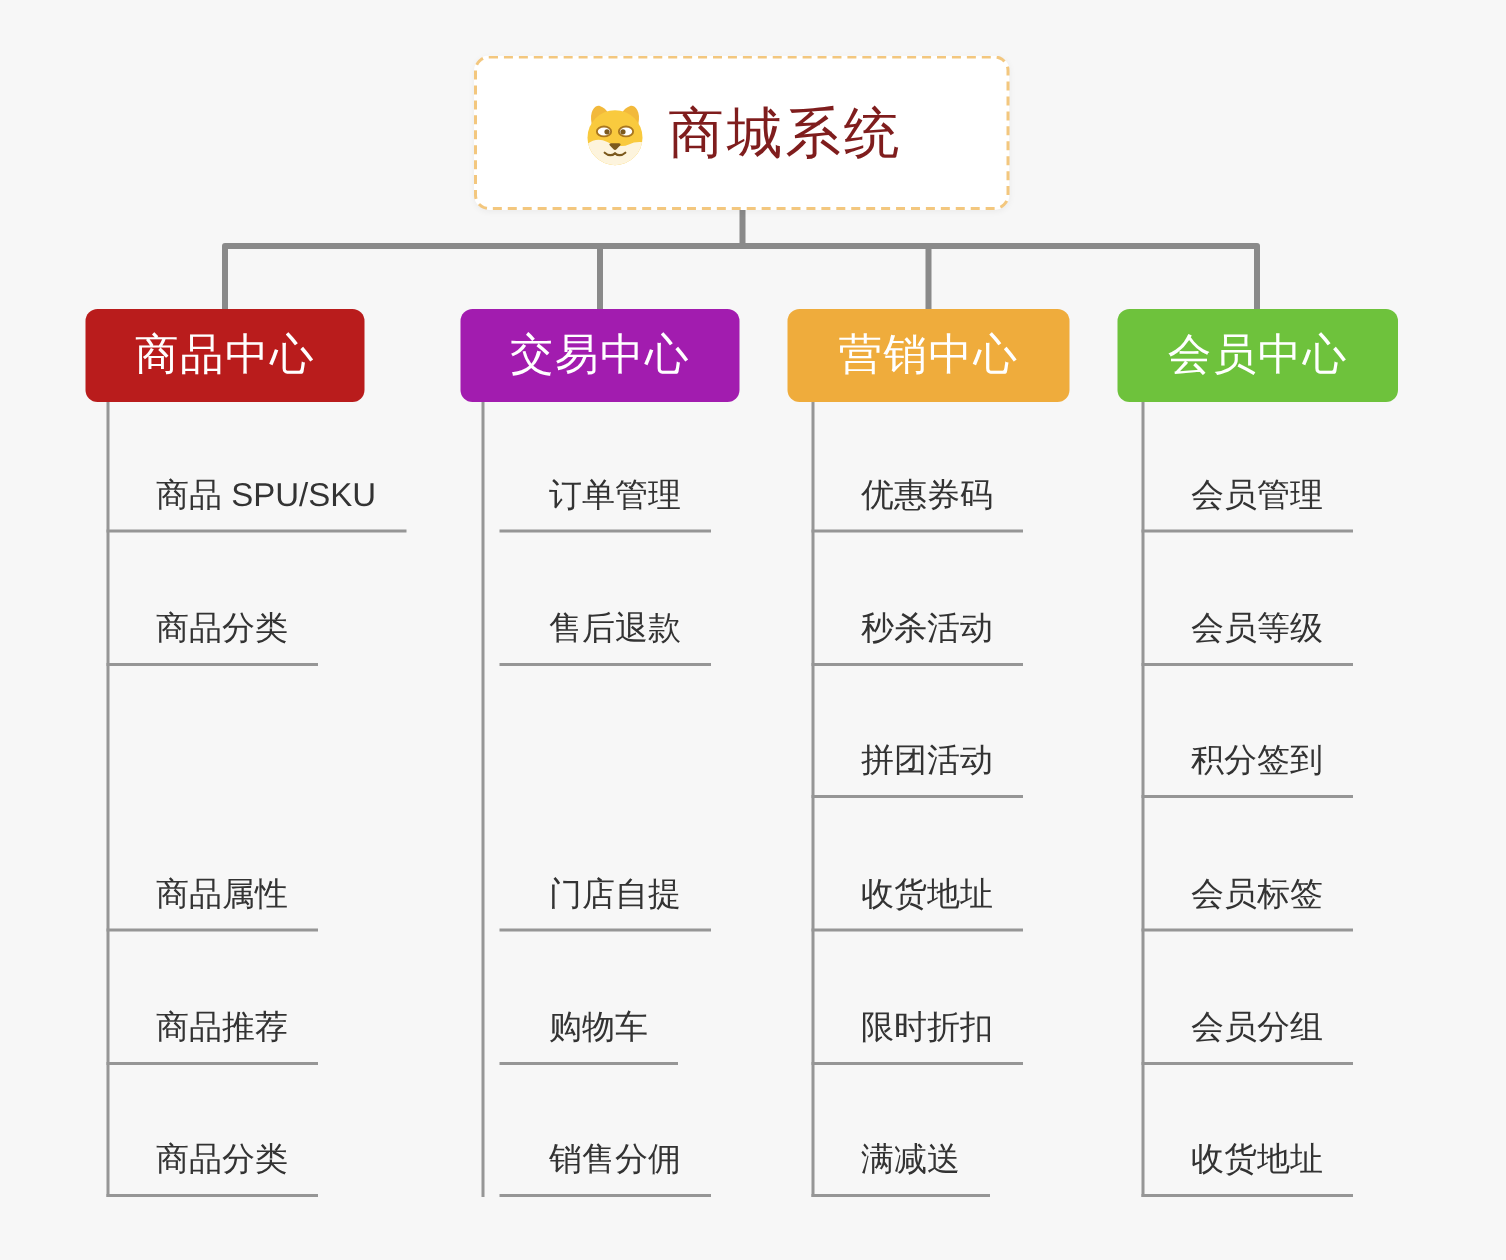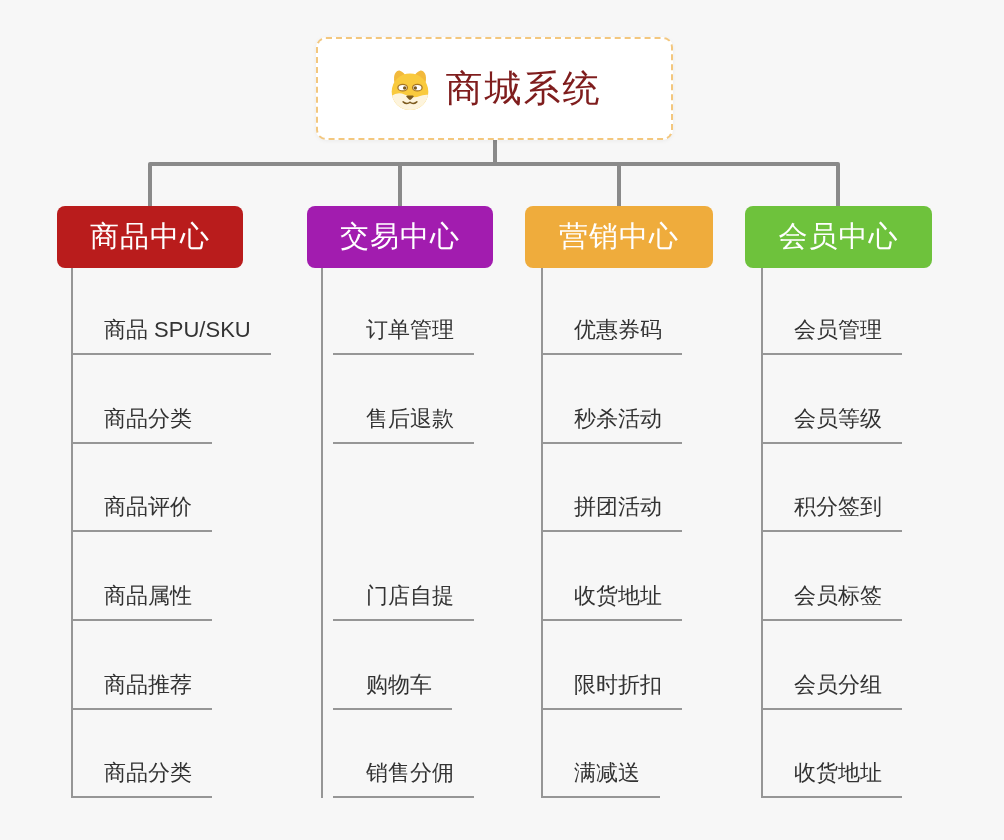--- a/index.html
+++ b/index.html
@@ -100,21 +100,20 @@
   <div class="branch b2" style="background-color: rgb(239, 172, 60);">营销中心</div>
   <div class="branch b3" style="background-color: rgb(110, 194, 60);">会员中心</div>
 
   <div class="spine s0"></div>
   <div class="spine s1"></div>
   <div class="spine s2"></div>
   <div class="spine s3"></div>
 
   <div class="leaf c0 r1">商品分类</div>
   <div class="leaf c0 r0">商品 SPU/SKU</div>
-  <div class="leaf c0 r2">商品评价</div>
   <div class="leaf c0 r3">商品属性</div>
   <div class="leaf c0 r4">商品推荐</div>
   <div class="leaf c0 r5">商品分类</div>
 
   <div class="leaf c1 r0">订单管理</div>
   <div class="leaf c1 r1">售后退款</div>
   <div class="leaf c1 r3">门店自提</div>
   <div class="leaf c1 r4">购物车</div>
   <div class="leaf c1 r5">销售分佣</div>
 

